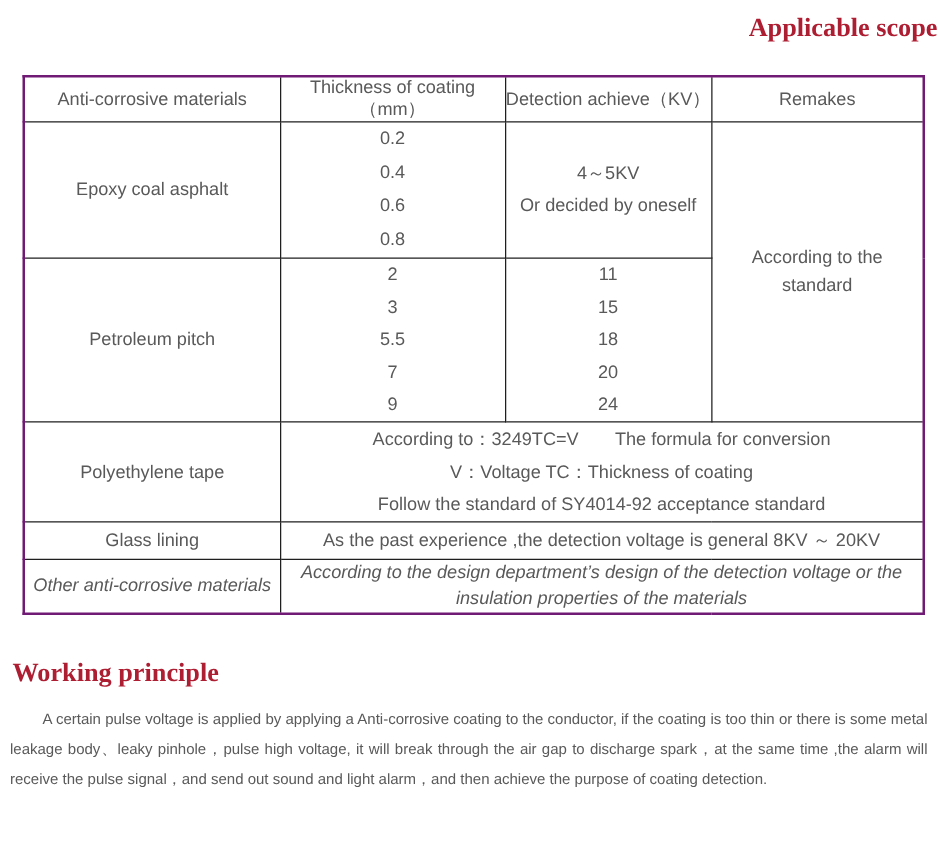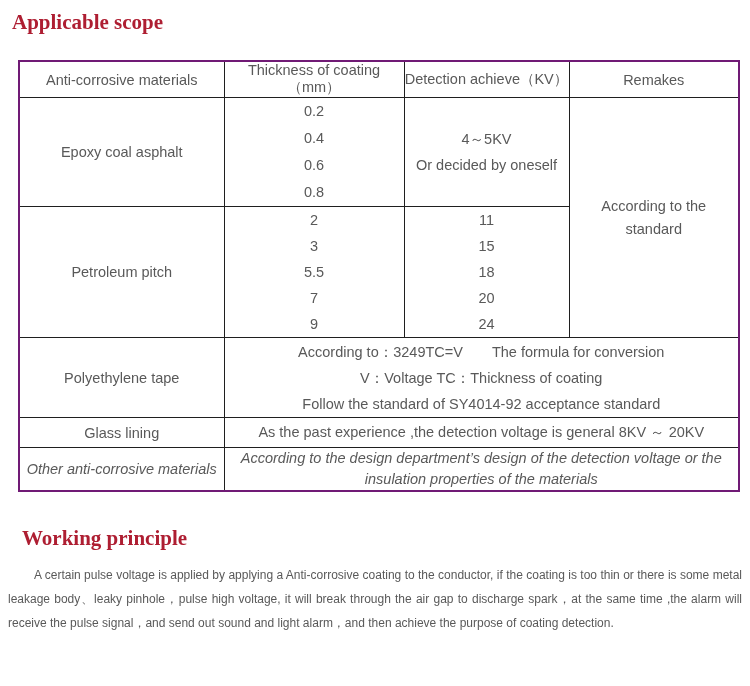--- a/index.html
+++ b/index.html
@@ -13,22 +13,22 @@
     overflow: hidden;
   }
   .section-heading {
     font-family: "Liberation Serif", "DejaVu Serif", serif;
     font-weight: bold;
     color: #ae1e32;
     font-size: 21px;
     line-height: 26px;
     margin: 0;
   }
-  #heading-applicable { padding: 9px 0 0 12px; }
-  #heading-working   { padding: 33px 0 0 22px; }
+  #heading-applicable { padding: 9px 0 0 12px; text-align: right; }
+  #heading-working   { padding: 33px 0 0 10px; }
 
   table.scope-table {
     border-collapse: collapse;
     table-layout: fixed;
     width: 720px;
     margin: 25px 0 0 18px;
     border: 2px solid #701a75;
   }
   table.scope-table th,
   table.scope-table td {

